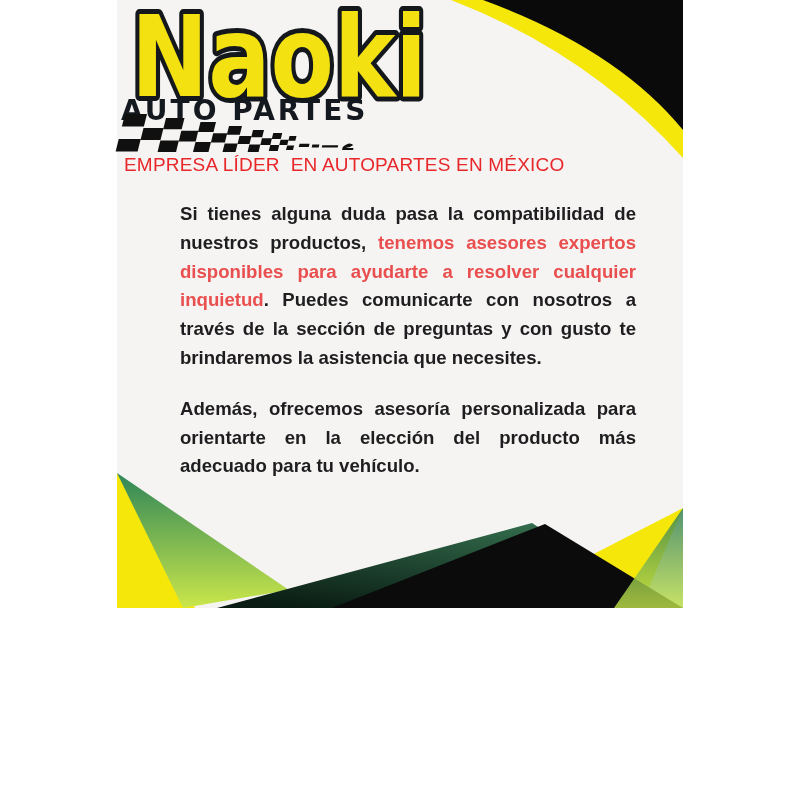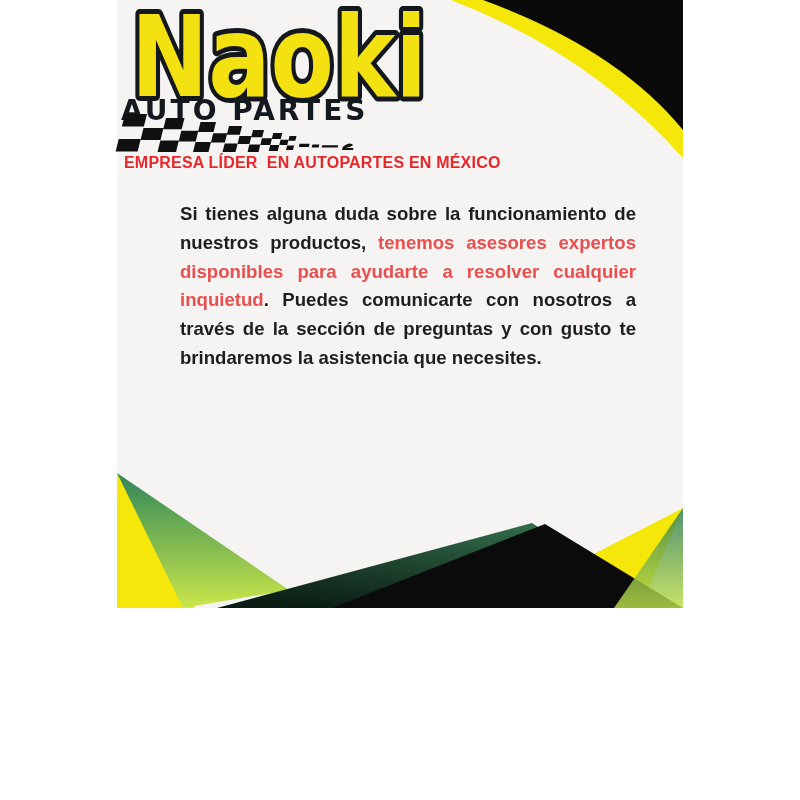--- a/index.html
+++ b/index.html
@@ -11,21 +11,21 @@
   .corner{position:absolute;top:0;right:0;width:253px;height:190px;pointer-events:none;}
 
   
   .logo-wrap{position:absolute;left:10px;top:2px;width:330px;}
   .logo-naoki{display:block;}
   .logo-sub{position:absolute;left:-6px;top:92px;width:200px;
             font-family:"DejaVu Sans",sans-serif;font-weight:bold;font-size:28px;
             letter-spacing:3px;color:#14181f;white-space:nowrap;}
   .flag{position:absolute;left:-12px;top:112px;}
   .tagline{position:absolute;left:-3px;top:152px;width:360px;
-           font-weight:bold;font-size:16px;color:#e8272b;white-space:pre;letter-spacing:.2px;}
+           font-weight:normal;font-size:19px;color:#e8272b;white-space:pre;letter-spacing:.2px;}
 
   
   .content{position:absolute;left:63px;top:200px;width:456px;}
   .heading{font-size:34px;font-weight:800;letter-spacing:.5px;color:#ee2e33;margin:0 0 21px 0;
            font-family:"Liberation Sans",sans-serif;}
   .para{font-size:18.6px;line-height:28.8px;font-weight:bold;color:#1e1e20;margin:0 0 22px 0;
         text-align:justify;text-justify:inter-word;}
   .para:last-child{margin-bottom:0;}
   .red-inline{color:#e94f4f;}
 
@@ -75,21 +75,22 @@
           <rect x="195" y="30.6" width="7" height="2.8"></rect>
           <rect x="205" y="31.2" width="16" height="2.2"></rect>
           <path d="M226,33 q5,-6 10,-2 q-3,3 -7,3 l8,0 l0,2 l-11,0 z"></path>
         </g>
       </svg>
 
       <div class="tagline">EMPRESA LÍDER  EN AUTOPARTES EN MÉXICO</div>
     </div>
 
     <div class="content">
-      <p class="para"><span>Si tienes alguna duda sobre la funcionamiento de nuestros productos, </span><span class="red-inline">tenemos asesores expertos disponibles para ayudarte a resolver cualquier inquietud</span><span>. Puedes comunicarte con nosotros a través de la sección de preguntas y con gusto te brindaremos la asistencia que necesites.</span></p>
+      <p class="para"><span>Si tienes alguna duda pasa la compatibilidad de nuestros productos, </span><span class="red-inline">tenemos asesores expertos disponibles para ayudarte a resolver cualquier inquietud</span><span>. Puedes comunicarte con nosotros a través de la sección de preguntas y con gusto te brindaremos la asistencia que necesites.</span></p>
+      <p class="para">Además, ofrecemos asesoría personalizada para orientarte en la elección del producto más adecuado para tu vehículo.</p>
     </div>
 
     <svg class="deco" viewBox="0 0 566 140" preserveAspectRatio="none" aria-hidden="true">
       <defs>
         <linearGradient id="gLeft" x1="0" y1="0" x2="0" y2="1">
           <stop offset="0" stop-color="#2e8659"></stop>
             <stop offset="1" stop-color="#cbe74a"></stop>
         </linearGradient>
         <linearGradient id="gRidge" x1="0.8" y1="0" x2="0.2" y2="1">
           <stop offset="0" stop-color="#35714f"></stop>

